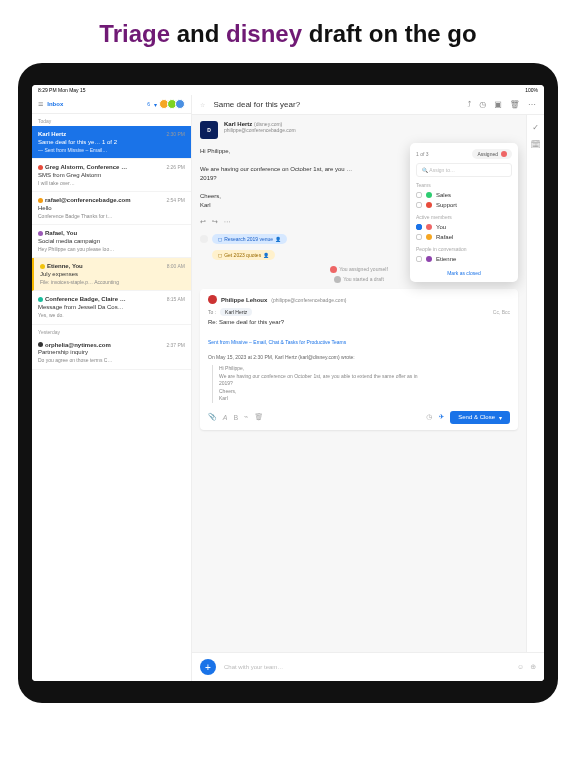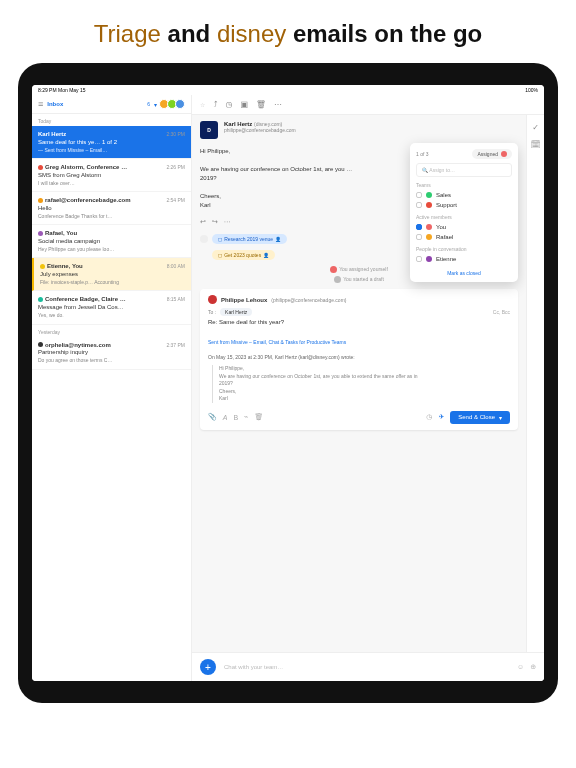--- a/index.html
+++ b/index.html
@@ -1,19 +1,19 @@
 <!DOCTYPE html>
 <html><head>
 <meta charset="utf-8">
 <style>
 * { margin:0; padding:0; box-sizing:border-box; font-family:-apple-system,BlinkMacSystemFont,sans-serif; }
 body { background:#fff; width:576px; height:768px; overflow:hidden; }
 .hero { text-align:center; padding:20px 40px 15px; }
 .hero h1 { font-size:24px; font-weight:600; color:#111; }
-.hero .hl { color:#a16207; font-weight:400; }
+.hero .hl { color:#701a75; font-weight:700; }
 .tablet { margin:0 auto; width:540px; height:640px; background:#111; border-radius:24px; padding:22px 14px; }
 .screen { width:100%; height:100%; background:#f7f7f7; border-radius:4px; overflow:hidden; display:flex; flex-direction:column; font-size:6px; color:#333; }
 .statusbar { display:flex; justify-content:space-between; padding:2px 6px; font-size:5px; color:#000; background:#fff; }
 .app { flex:1; display:flex; overflow:hidden; }
 .sidebar { width:160px; background:#fff; border-right:1px solid #eee; display:flex; flex-direction:column; }
 .sb-head { display:flex; align-items:center; gap:4px; padding:4px 6px; border-bottom:1px solid #eee; }
 .hamburger { color:#888; font-size:9px; }
 .sb-title { color:#1a73e8; font-weight:600; flex:1; }
 .avatars { display:flex; }
 .av { width:10px; height:10px; border-radius:50%; margin-left:-2px; border:1px solid #fff; }
@@ -72,21 +72,21 @@
 .pop-item .cdot { width:6px; height:6px; border-radius:50%; }
 .mark-closed { color:#1a73e8; text-align:center; margin-top:6px; font-size:5px;}
 .main-wrap{display:flex; flex:1; overflow:hidden;}
 .rightrail{width:18px; background:#fff; border-left:1px solid #eee; display:flex; flex-direction:column; align-items:center; gap:8px; padding-top:8px; color:#888; font-size:8px;}
 </style>
 </head>
 <body>
 
 <div class="hero">
   <h1>
-    <span class="hl">Triage</span><span> and </span><span class="hl">disney</span><span> emails on the go</span>
+    <span class="hl">Triage</span><span> and </span><span class="hl">disney</span><span> draft on the go</span>
   </h1>
 </div>
 
 <div class="tablet">
   <div class="screen">
     <div class="statusbar">
       <span>8:29 PM  Mon May 15</span>
       <span>100%</span>
     </div>
     <div class="app">
@@ -160,20 +160,21 @@
               <span class="time">2:37 PM</span>
             </div>
           <div class="subj">Partnership inquiry</div>
           <div class="prev">Do you agree on those terms C…</div>
         </div>
       </div>
 
       <div class="main">
         <div class="toolbar">
           <span style="color:#ccc;">☆</span>
+          <span class="subject">Same deal for this year?</span>
           <div class="tb-icons">
             <span>⤴</span>
             <span>◷</span>
             <span>▣</span>
             <span>🗑</span>
             <span>⋯</span>
           </div>
         </div>
 
         <div class="main-wrap">

